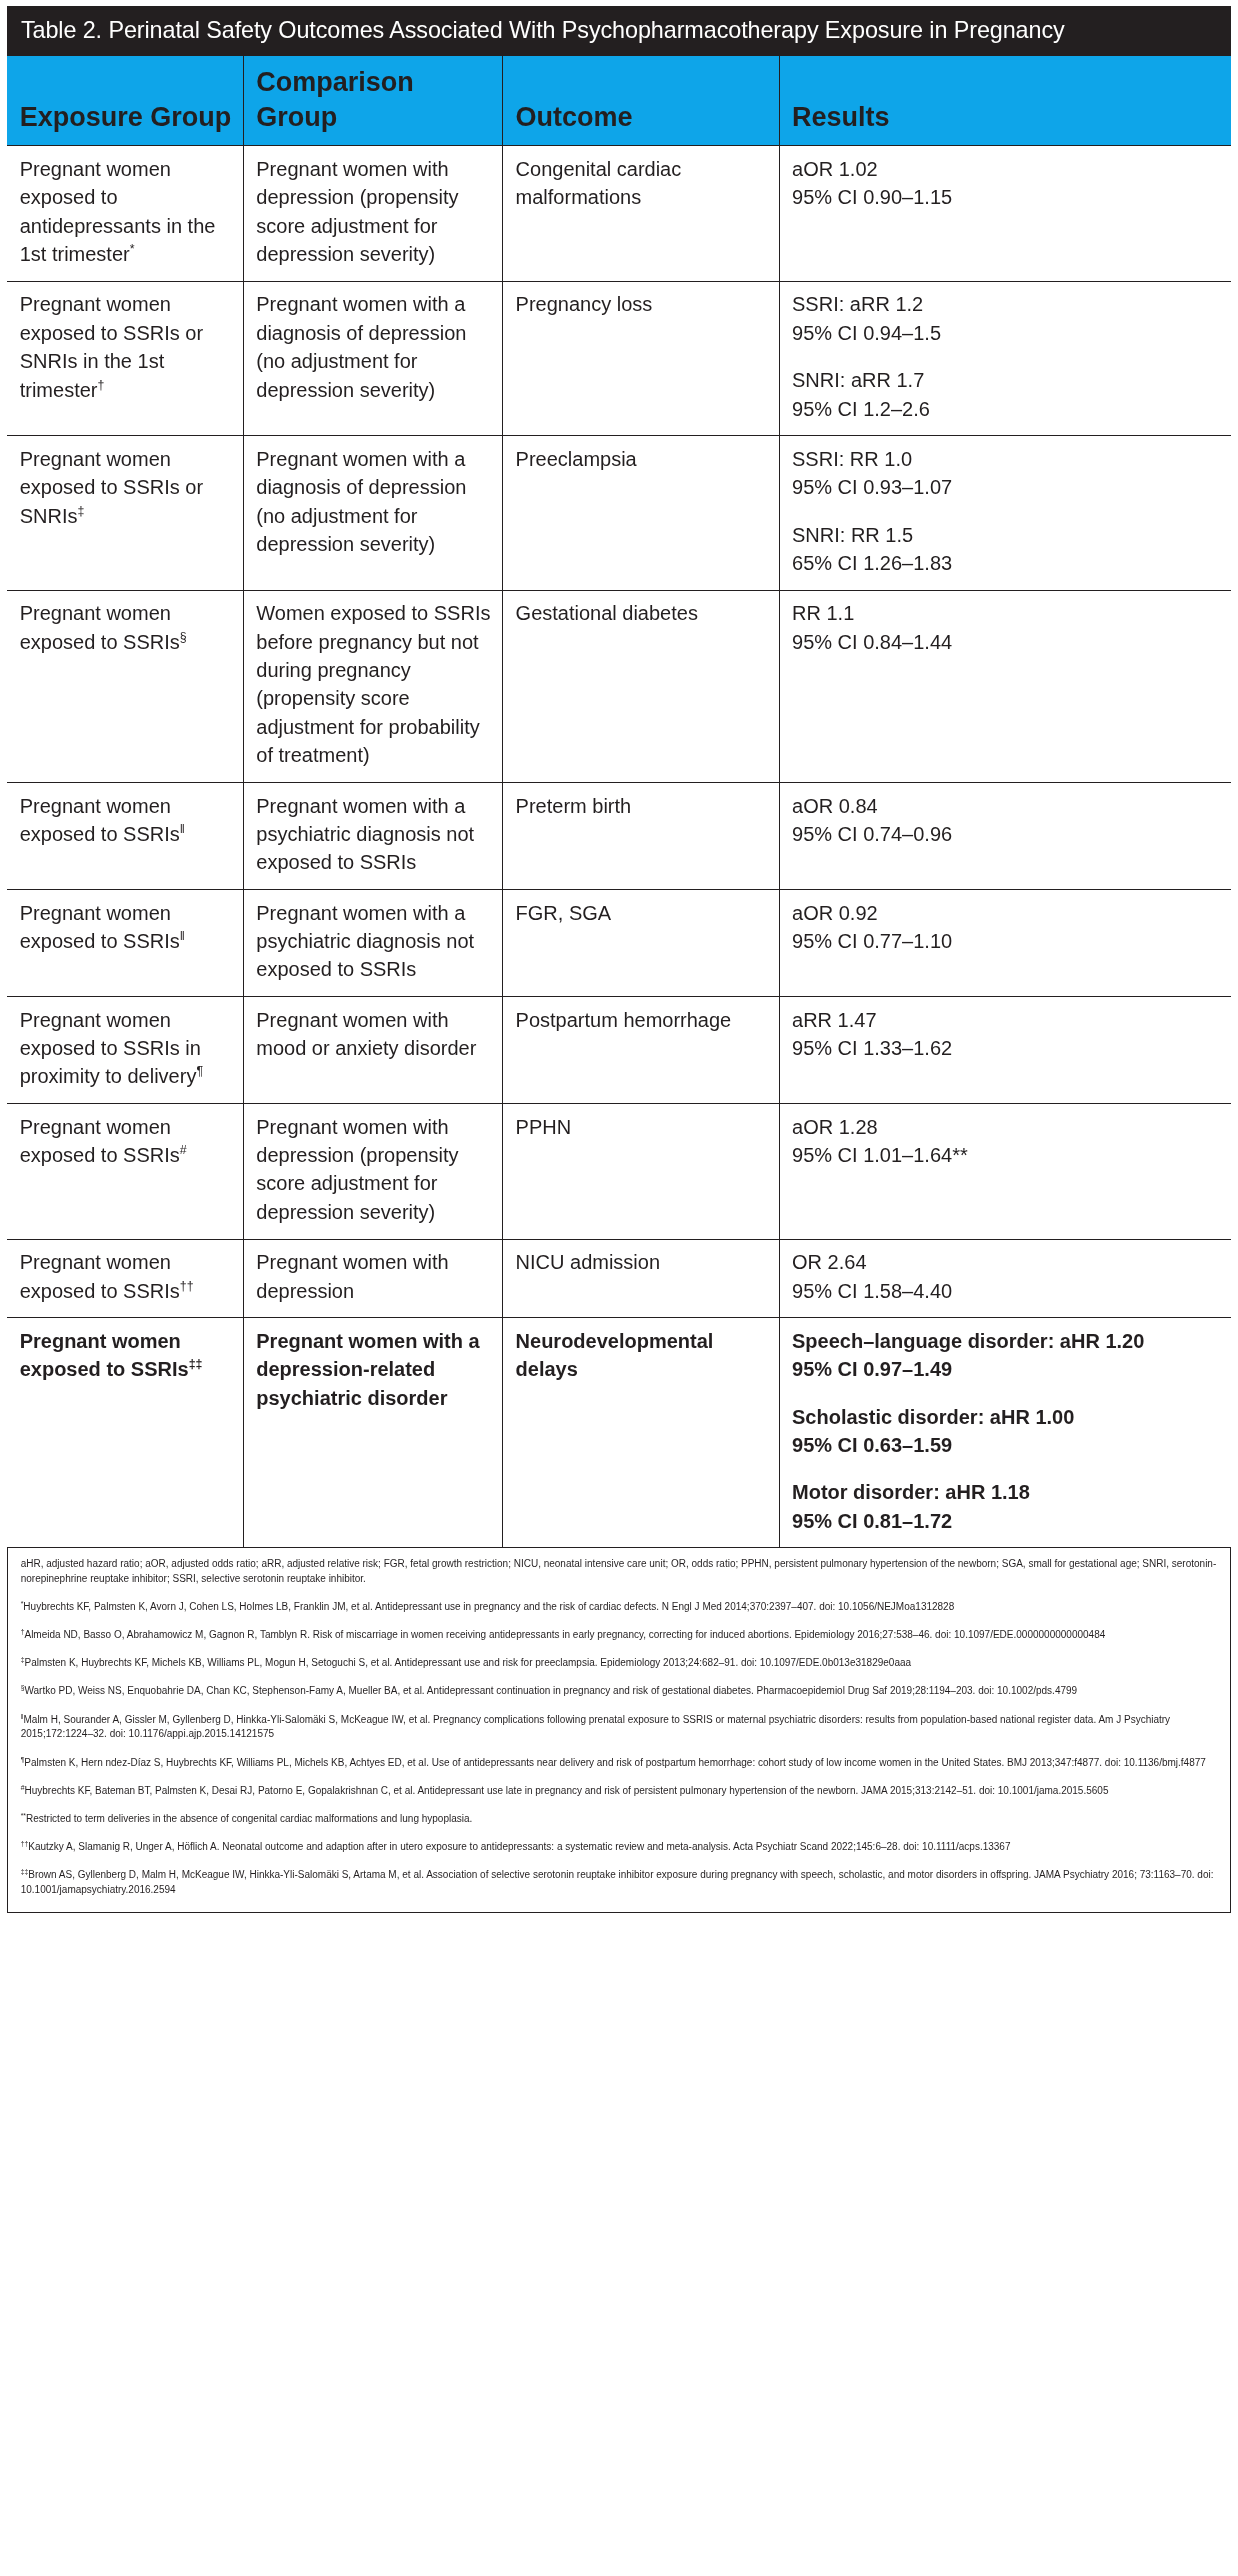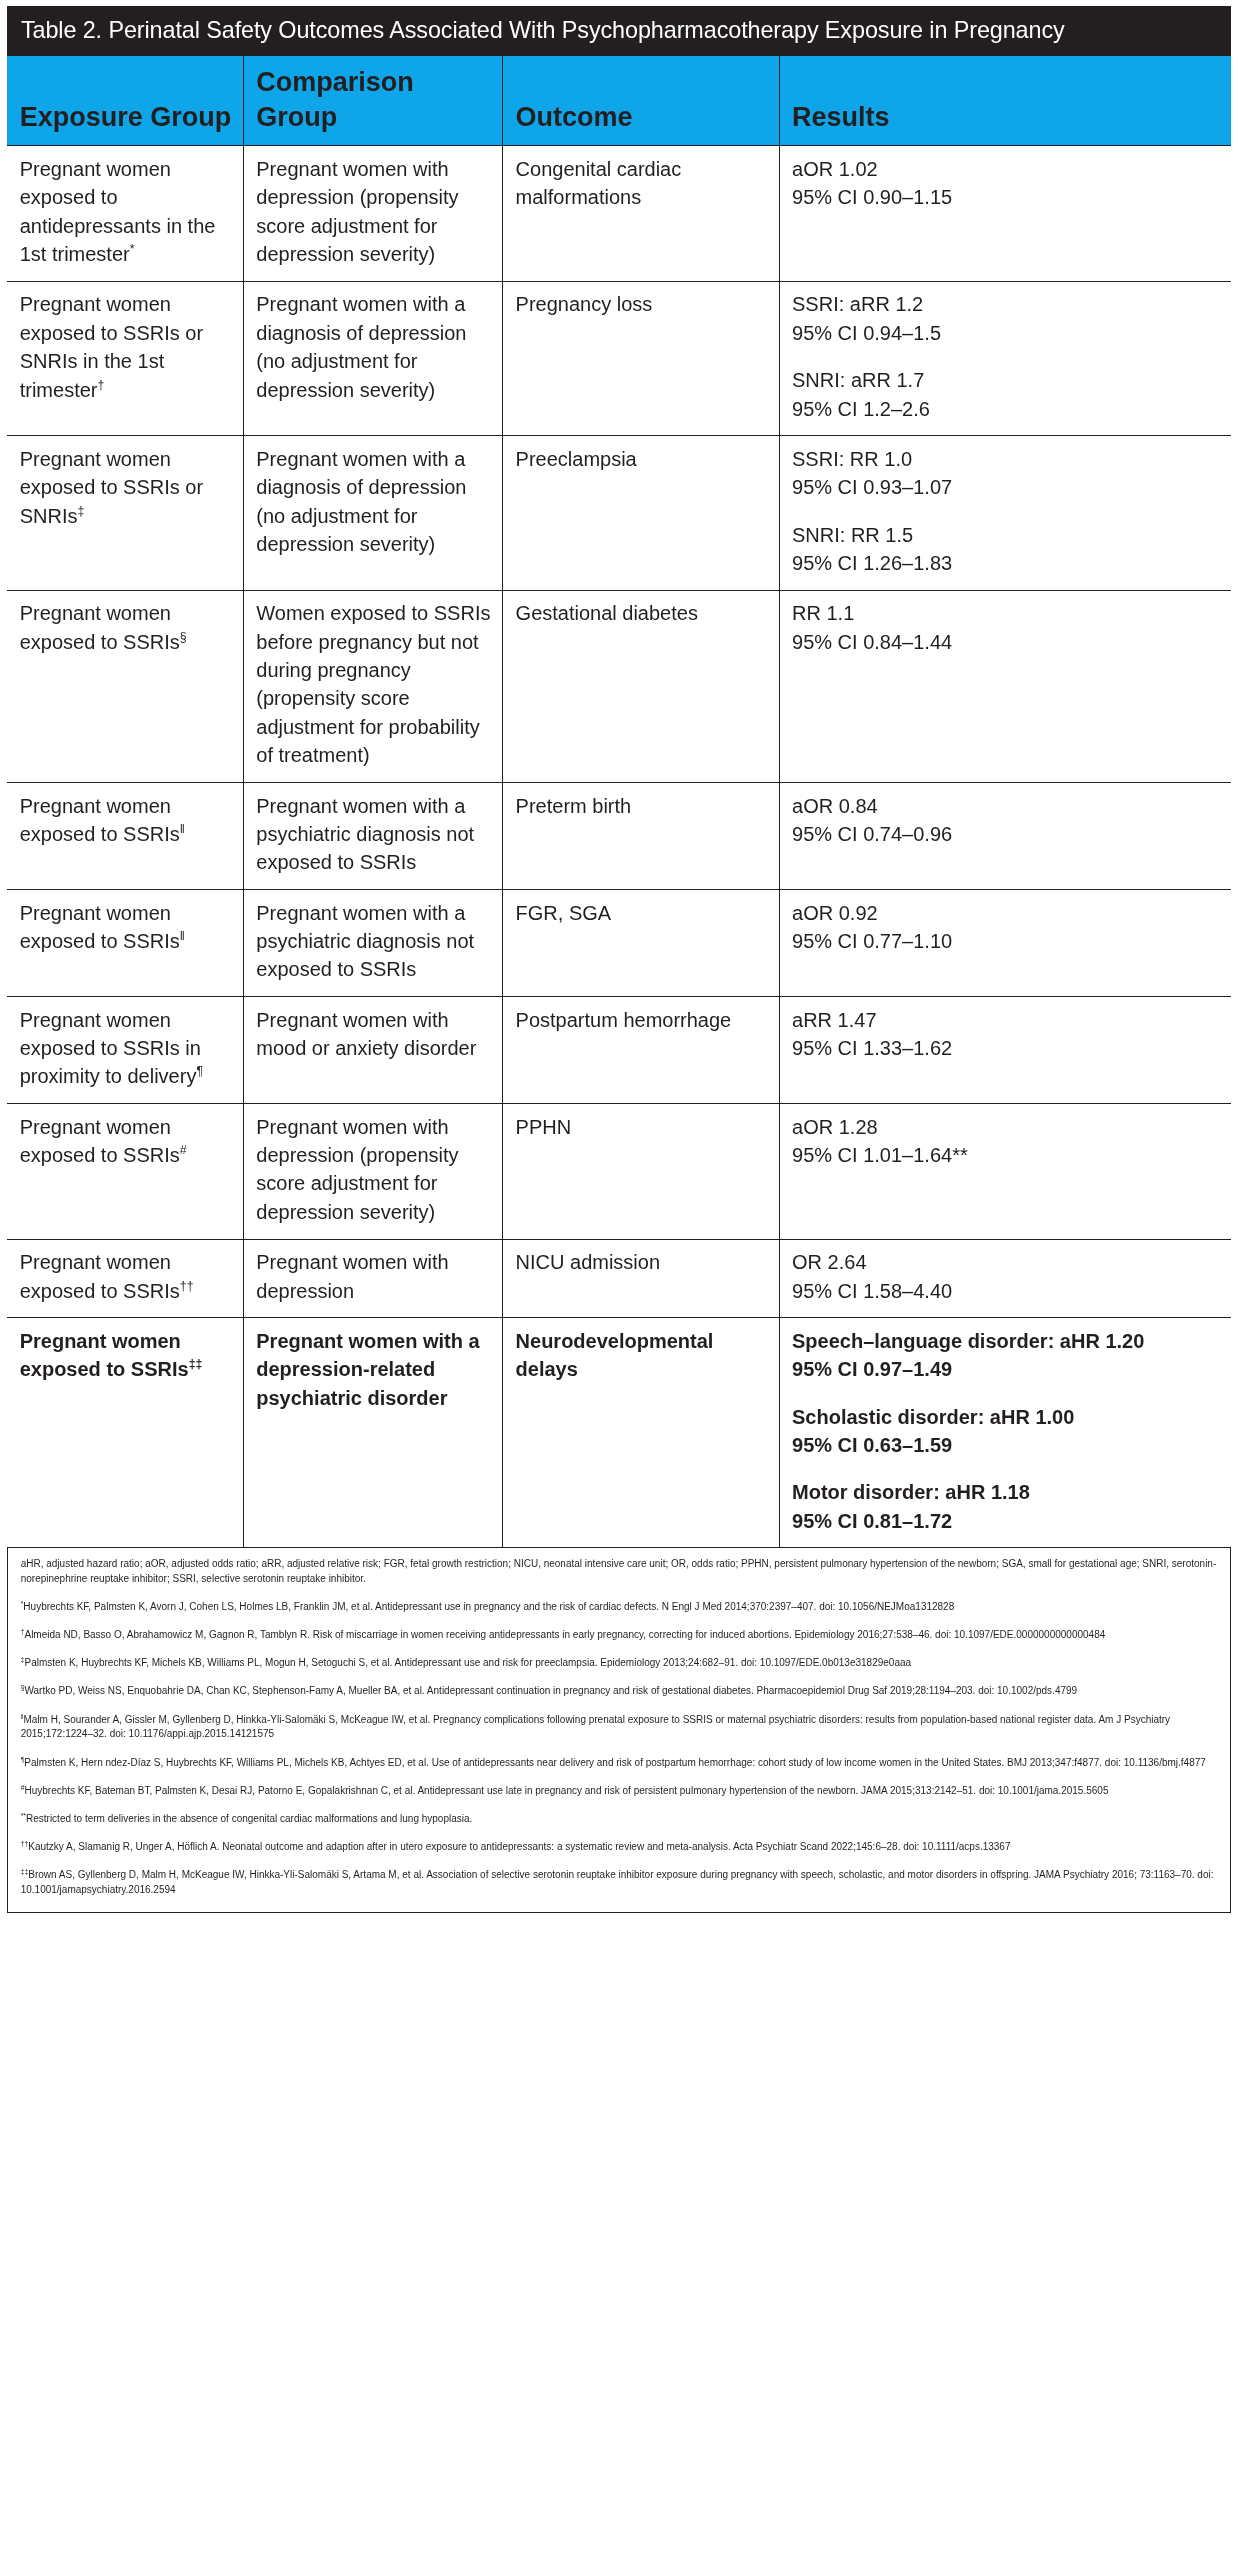--- a/index.html
+++ b/index.html
@@ -137,21 +137,21 @@
         </tr>
         <tr>
           <td>Pregnant women exposed to SSRIs or SNRIs<span class="sup">‡</span></td>
           <td>Pregnant women with a diagnosis of depression (no adjustment for depression severity)</td>
           <td>Preeclampsia</td>
           <td>
             <div>SSRI: RR 1.0</div>
             <div>95% CI 0.93–1.07</div>
             <span class="blankline"></span>
             <div>SNRI: RR 1.5</div>
-            <div>95% CI 1.26–1.83</div>
+            <div>65% CI 1.26–1.83</div>
           </td>
         </tr>
         <tr>
           <td>Pregnant women exposed to SSRIs<span class="sup">§</span></td>
           <td>Women exposed to SSRIs before pregnancy but not during pregnancy (propensity score adjustment for probability of treatment)</td>
           <td>Gestational diabetes</td>
           <td>
             <div>RR 1.1</div>
             <div>95% CI 0.84–1.44</div>
           </td>

